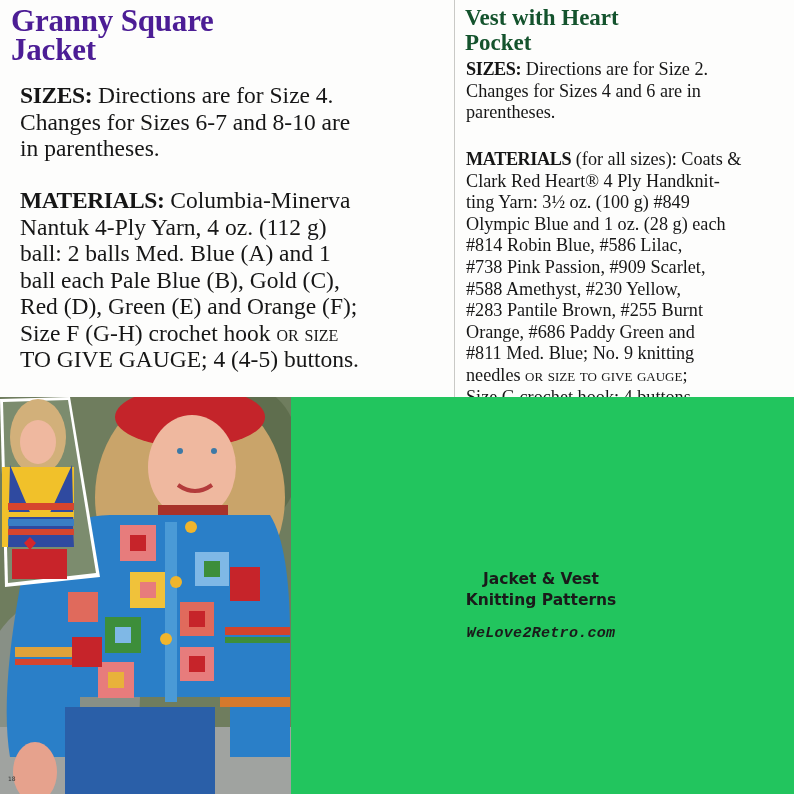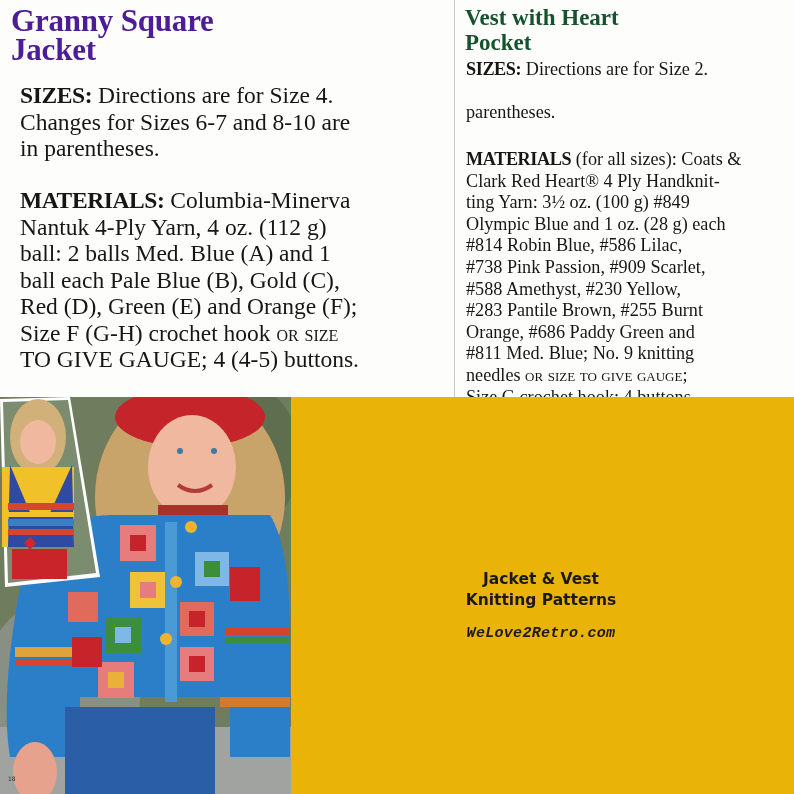--- a/index.html
+++ b/index.html
@@ -36,21 +36,21 @@
   }
   .lbl { font-weight: bold; letter-spacing: -0.4px; }
   .sc { font-variant: small-caps; text-transform: lowercase; }
 
   .photo {
     position: absolute; left: 0; top: 397px; width: 291px; height: 397px; overflow: hidden;
     background: linear-gradient(180deg, #5f7550 0%, #7b8a6a 30%, #8b8f88 70%, #a7a9a6 100%);
   }
   .green {
     position: absolute; left: 291px; top: 397px; width: 503px; height: 397px;
-    background: #eab308;
+    background: #22c55e;
   }
   .g-title {
     position: absolute; left: 130px; top: 172px; width: 240px; text-align: center;
     font-family: "DejaVu Sans", sans-serif; font-weight: bold; font-size: 15.5px;
     line-height: 21px; color: #1a1a1a; margin: 0;
   }
   .g-site {
     position: absolute; left: 120px; top: 228px; width: 260px; text-align: center;
     font-family: Liberation Mono, monospace; font-style: italic; font-weight: bold;
     font-size: 15px; color: #1a1a1a; letter-spacing: 0.3px;
@@ -88,21 +88,21 @@
 
   <div class="divider"></div>
 
   <div class="col-right">
     <h2 class="title-r">
       <span>Vest with Heart</span><br>
       <span>Pocket</span>
     </h2>
     <p class="para-r" style="top:59px;">
       <span class="lbl">SIZES:</span><span> Directions are for Size 2.</span><br>
-      <br>
+      <span>Changes for Sizes 4 and 6 are in</span><br>
       <span>parentheses.</span>
     </p>
     <p class="para-r" style="top:129px;margin-top:20px;">
       <span class="lbl">MATERIALS</span><span> (for all sizes): Coats &amp;</span><br>
       <span>Clark Red Heart® 4 Ply Handknit-</span><br>
       <span>ting Yarn: 3½ oz. (100 g) #849</span><br>
       <span>Olympic Blue and 1 oz. (28 g) each</span><br>
       <span>#814 Robin Blue, #586 Lilac,</span><br>
       <span>#738 Pink Passion, #909 Scarlet,</span><br>
       <span>#588 Amethyst, #230 Yellow,</span><br>

